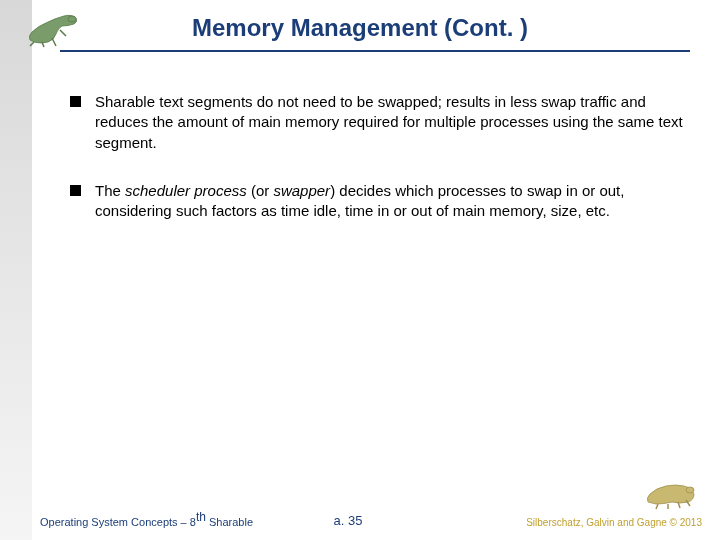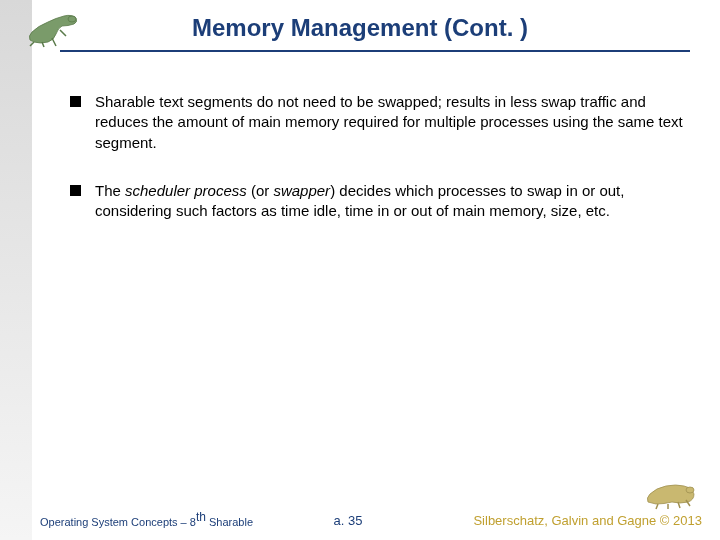--- a/index.html
+++ b/index.html
@@ -73,21 +73,21 @@
     position: absolute;
     left: 0; bottom: 12px;
     width: 696px;
     text-align: center;
     font-size: 13px;
     color: #1c3e78;
   }
   .footer-right {
     position: absolute;
     right: 18px; bottom: 12px;
-    font-size: 13px;
+    font-size: 10px;
     color: #c0a030;
   }
   .logo-bottom {
     position: absolute;
     right: 18px; bottom: 30px;
     width: 60px; height: 36px;
   }
 </style>
 </head>
 <body>

